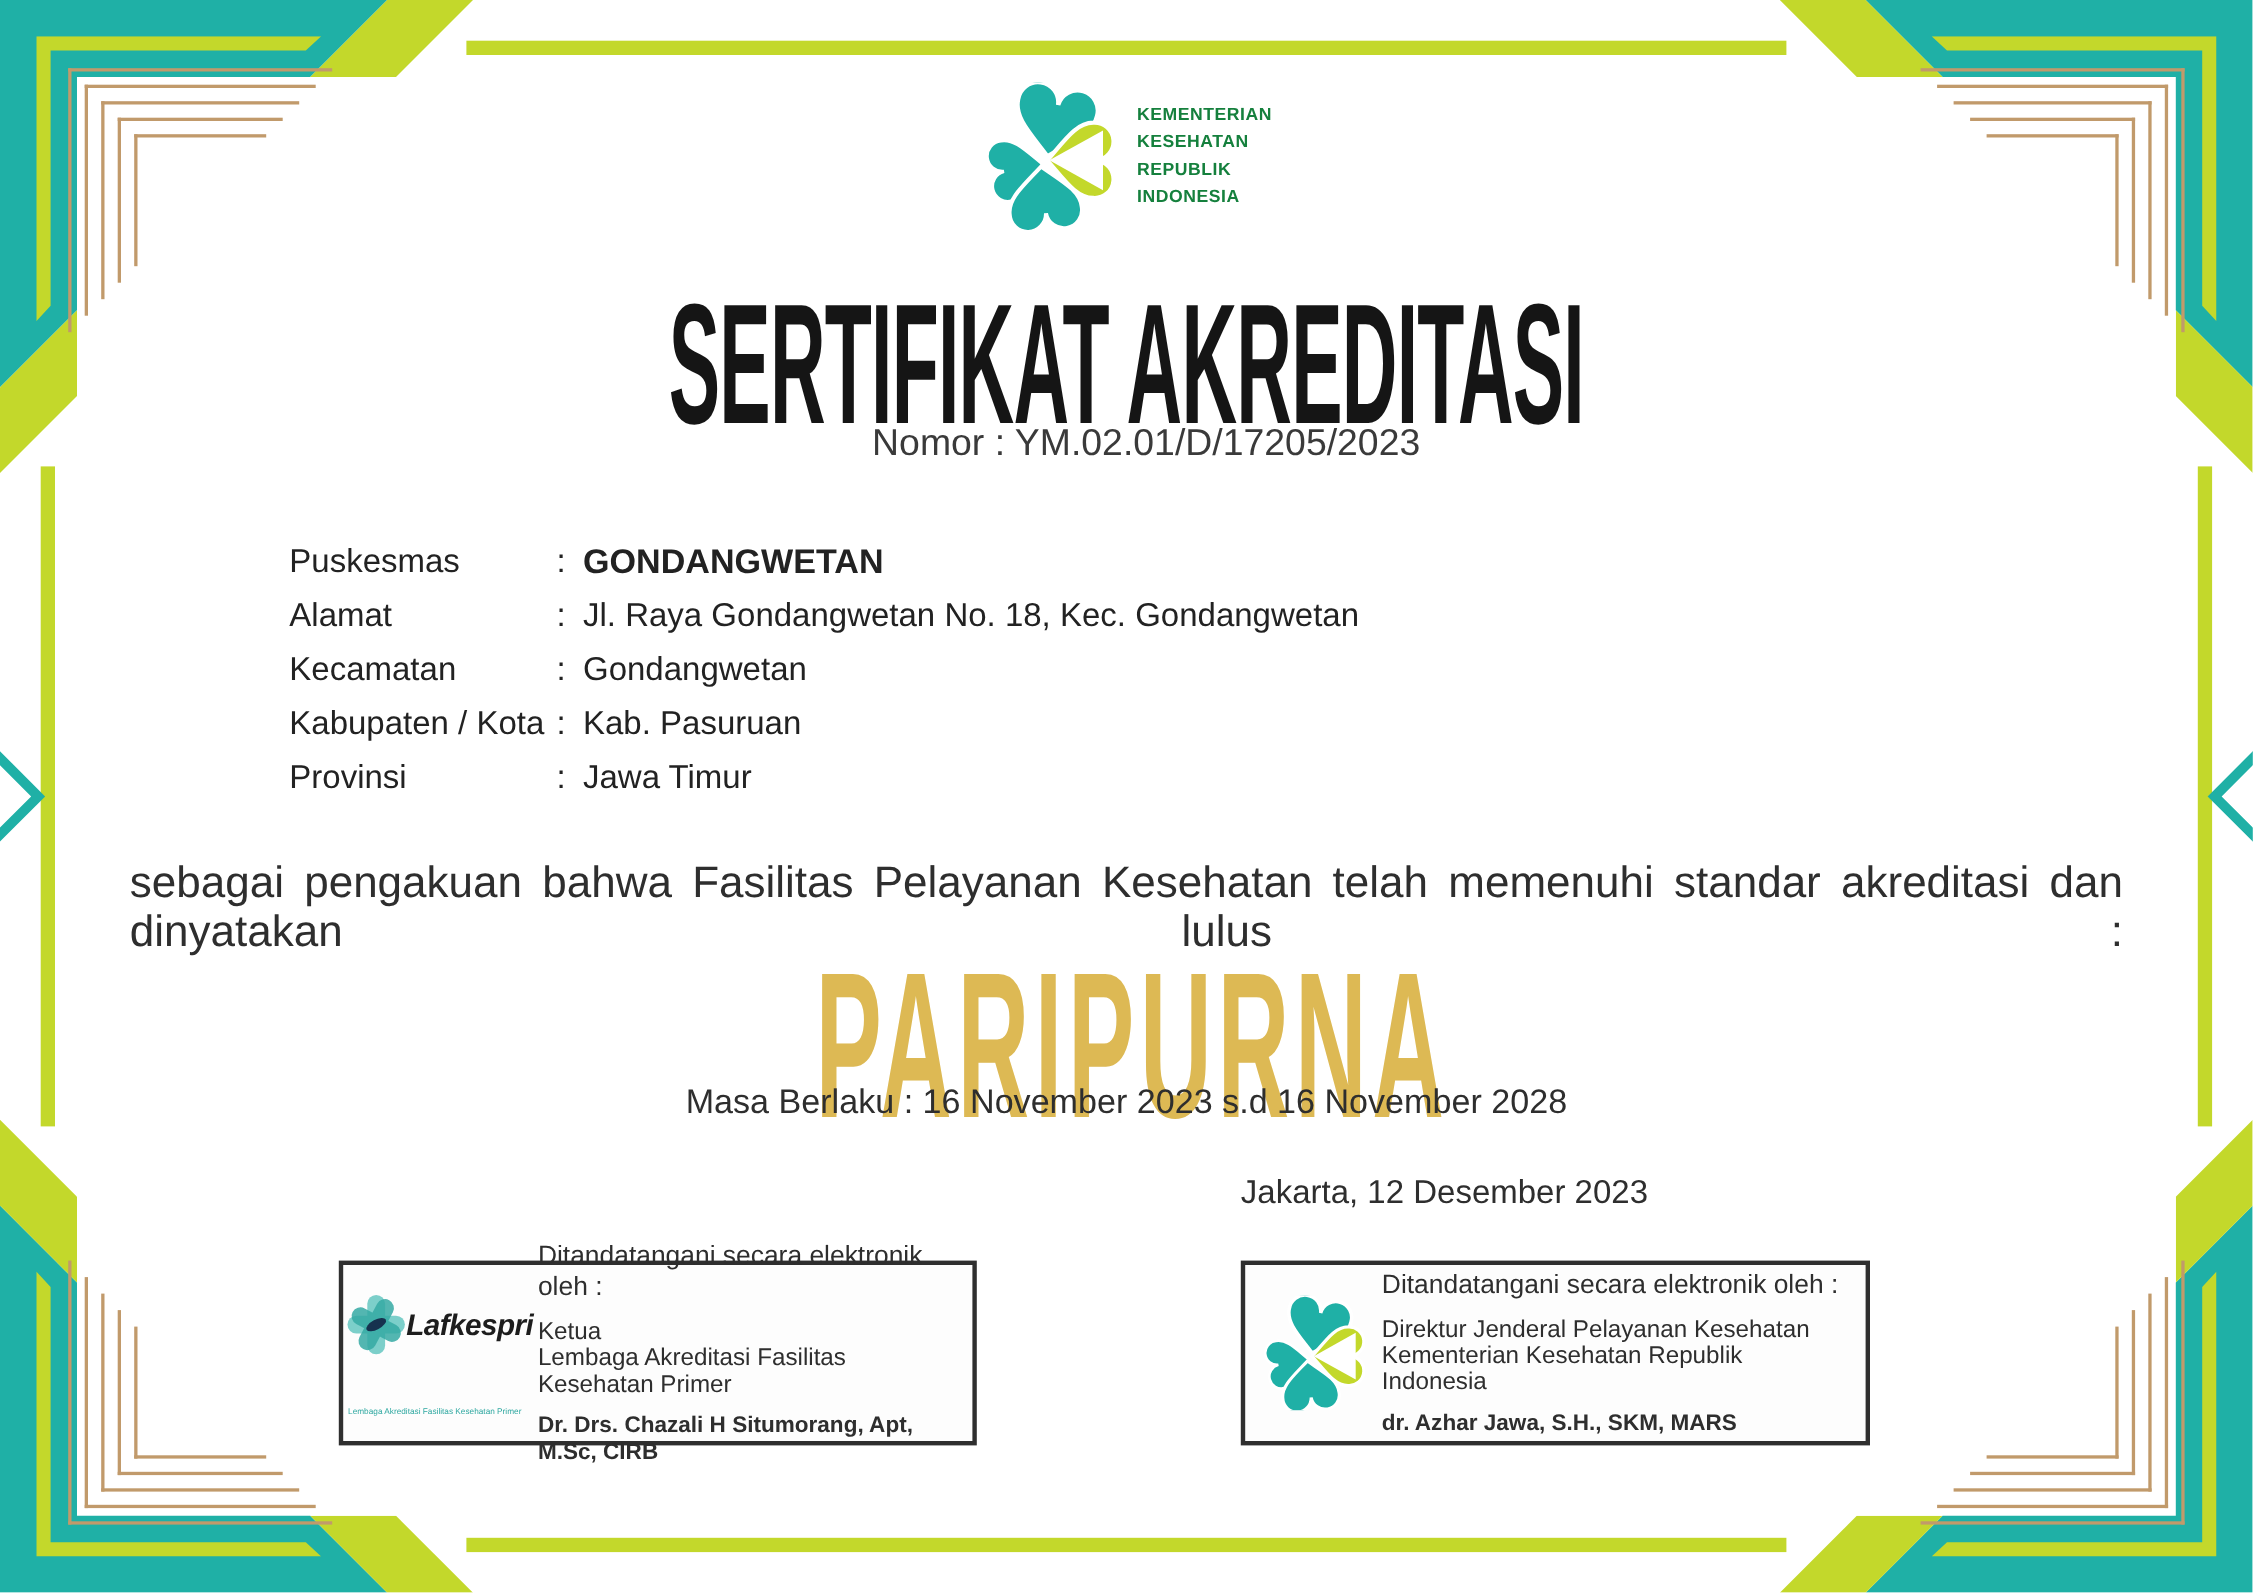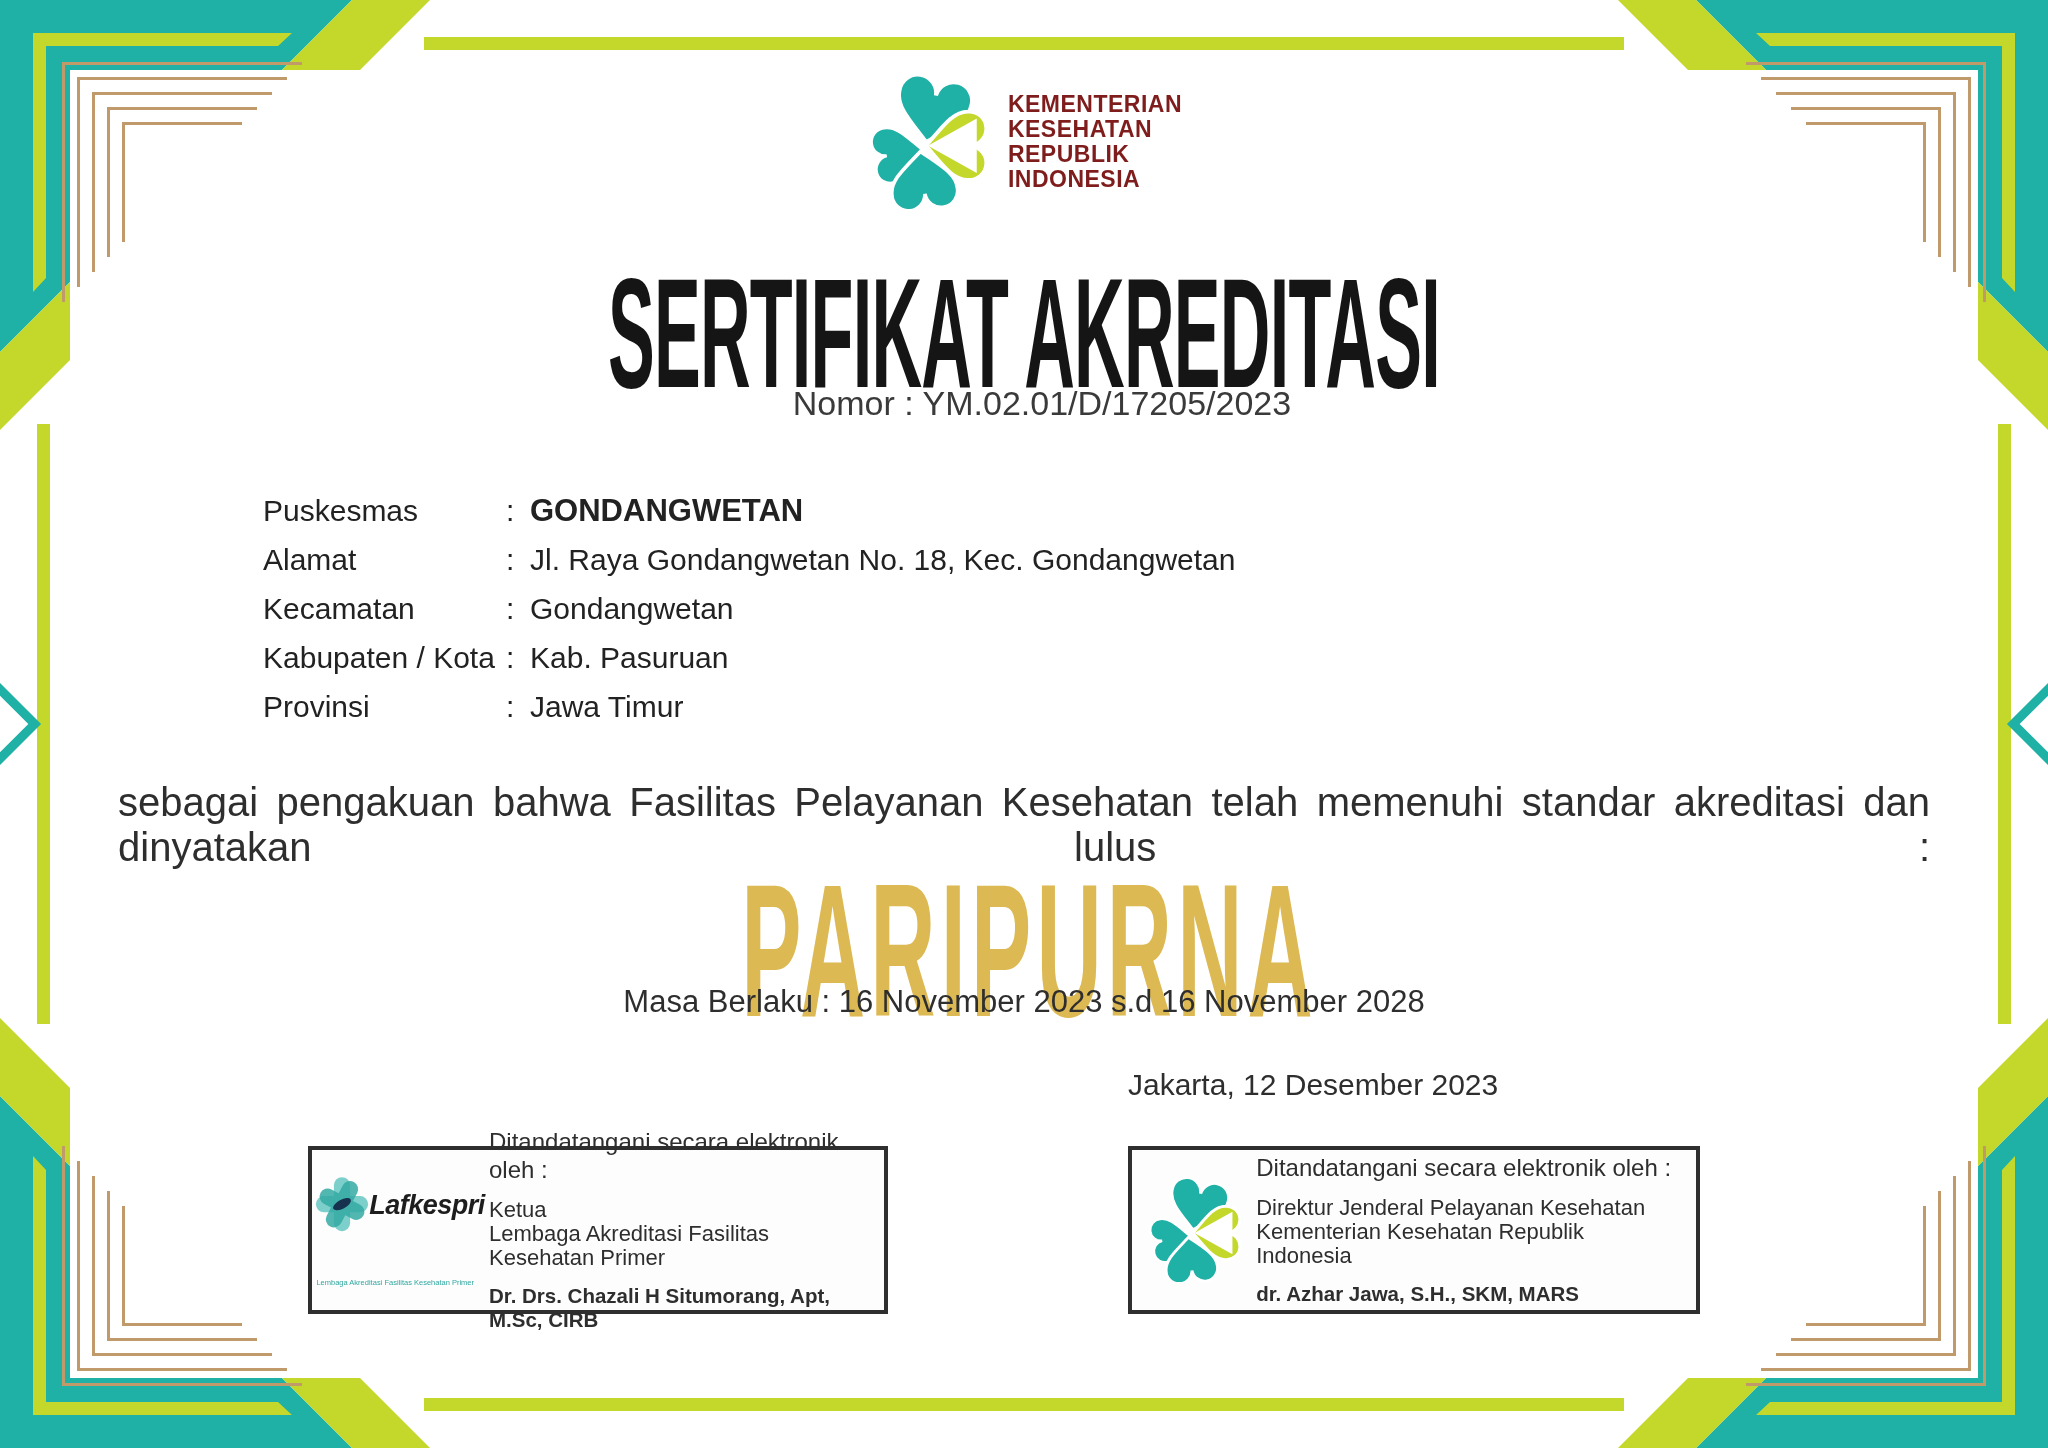--- a/index.html
+++ b/index.html
@@ -39,21 +39,21 @@
   .edge-h{position:absolute;left:424px;right:424px;height:13px;background:var(--lime);}
   .edge-h.top{top:37px;} .edge-h.bottom{bottom:37px;}
   .edge-v{position:absolute;top:424px;bottom:424px;width:13px;background:var(--lime);}
   .edge-v.left{left:37px;} .edge-v.right{right:37px;}
   .diamond{position:absolute;width:92px;height:92px;border:9px solid var(--teal);
     transform:rotate(45deg);top:678px;background:transparent;}
   .diamond.left{left:-70px;} .diamond.right{right:-70px;}
 
   
   .ministry{position:absolute;top:75px;left:0;right:0;display:flex;justify-content:center;align-items:center;gap:20px;}
-  .ministry-name{font-weight:bold;font-size:23px;line-height:25px;color:#7f1d1d;letter-spacing:.5px;}
+  .ministry-name{font-weight:bold;font-size:16px;line-height:25px;color:#15803d;letter-spacing:.5px;}
   .title-wrap{position:absolute;top:244px;left:0;right:0;text-align:center;}
   .title{display:inline-block;font-size:96px;font-weight:800;letter-spacing:-1px;color:#151515;
     transform:scale(.73,1.62);transform-origin:center top;white-space:nowrap;}
   .nomor{position:absolute;top:384px;left:0;right:0;text-align:center;font-size:34px;color:#3a3a3a;margin-left:36px;}
 
   
   .details{position:absolute;top:486px;left:263px;font-size:30px;color:#222;}
   .drow{display:flex;height:49px;align-items:center;}
   .dlabel{width:243px;}
   .dcolon{width:24px;}

